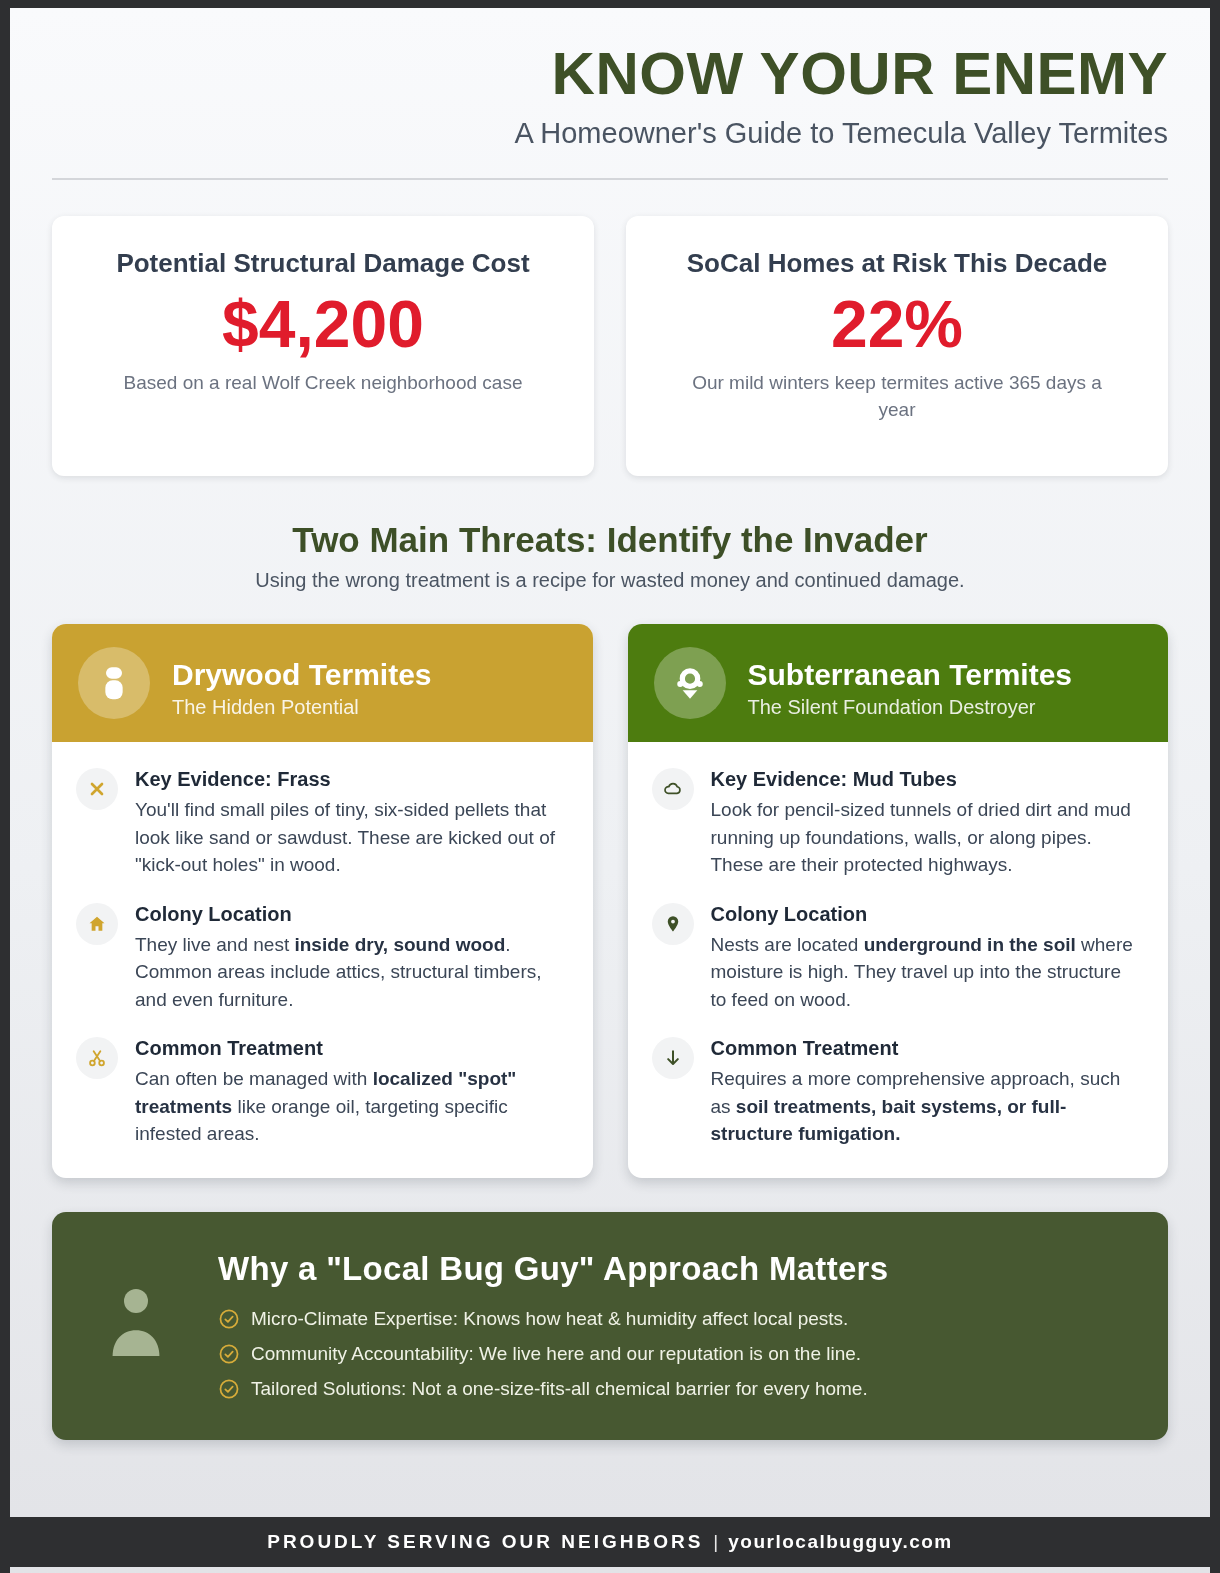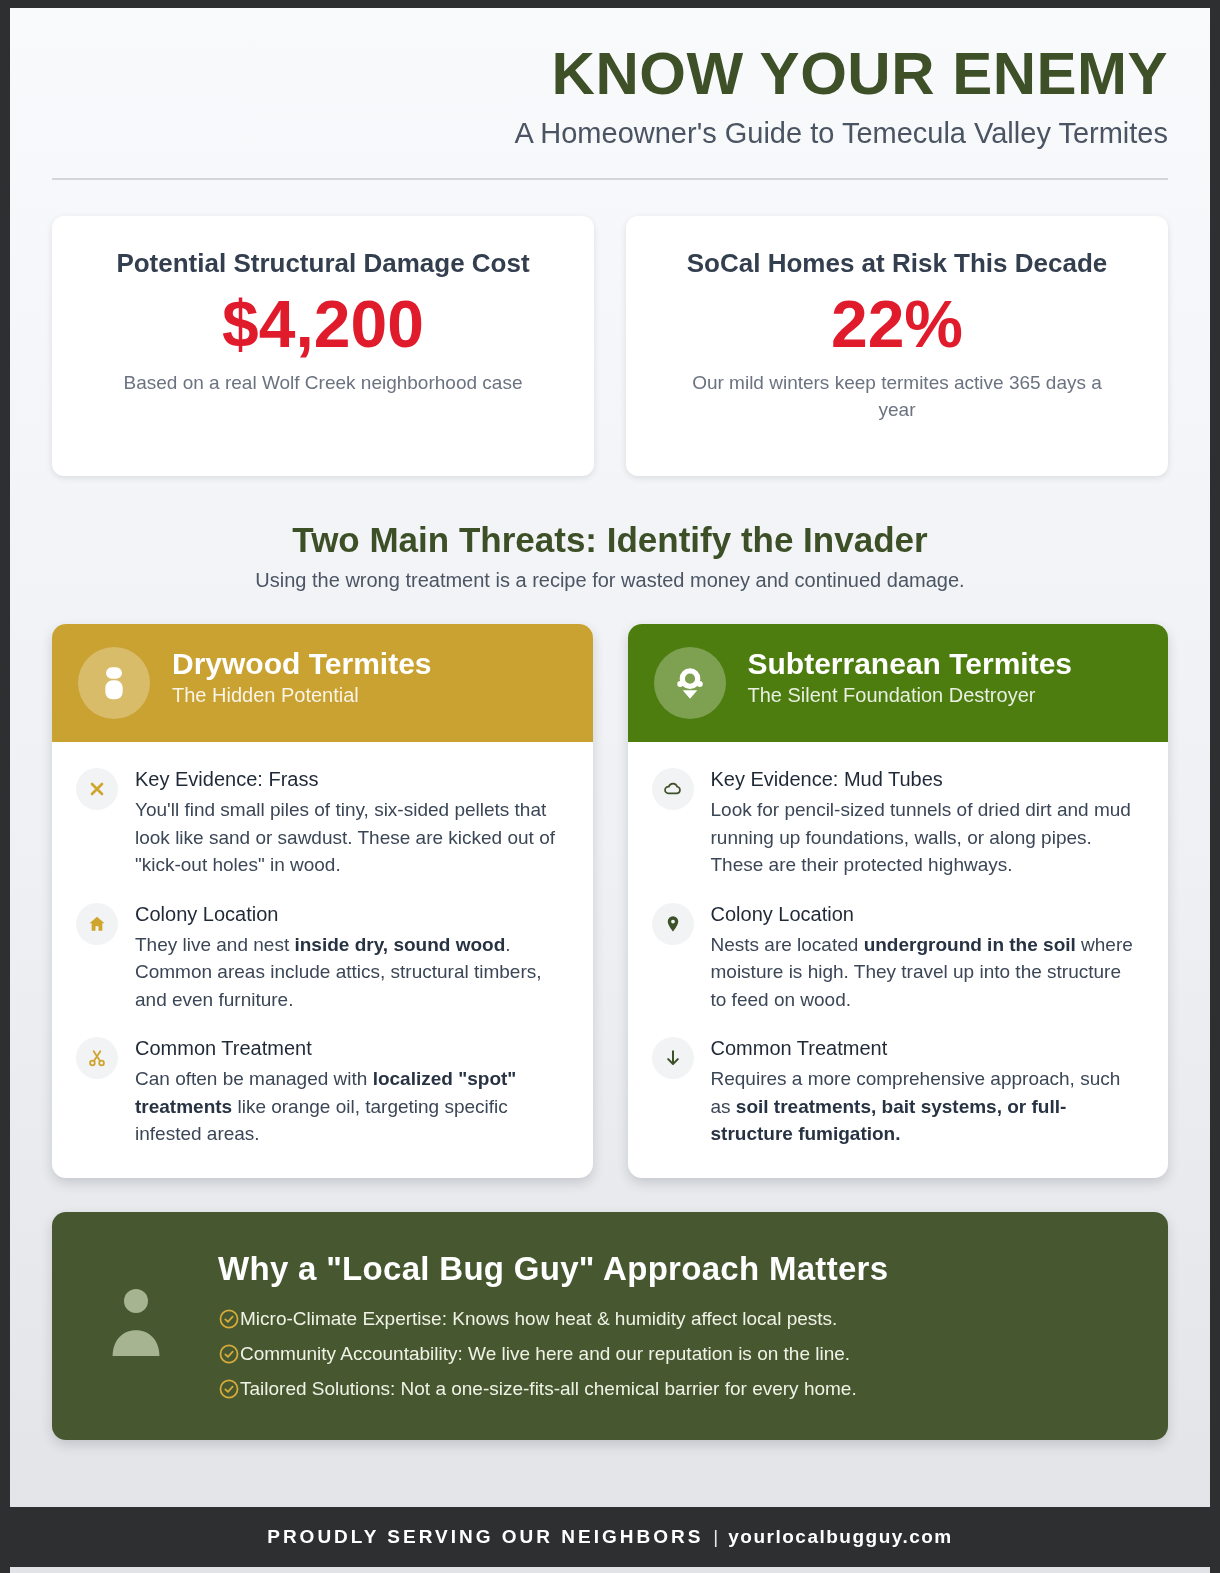--- a/index.html
+++ b/index.html
@@ -99,21 +99,21 @@
   .threat-card {
     border-radius: 14px;
     box-shadow: 0 5px 12px rgba(40,48,60,0.18);
     background: #ffffff;
     overflow: hidden;
     display: flex;
     flex-direction: column;
   }
   .threat-header {
     display: flex;
-    align-items: flex-start;
+    align-items: flex-end;
     gap: 22px;
     padding: 23px 26px;
   }
   .threat-header.gold  { background: #c9a231; }
   .threat-header.green { background: #4d7c0f; }
   .badge {
     width: 72px; height: 72px;
     border-radius: 50%;
     background: rgba(255,255,255,0.28);
     display: flex; align-items: center; justify-content: center;
@@ -139,21 +139,21 @@
   .item { display: flex; gap: 17px; }
   .item-icon {
     width: 42px; height: 42px;
     border-radius: 50%;
     background: #f2f3f4;
     display: flex; align-items: center; justify-content: center;
     flex-shrink: 0;
   }
   .item h4 {
     font-size: 20px;
-    font-weight: 400;
+    font-weight: 700;
     color: #1f2937;
     margin-bottom: 5px;
   }
   .item p {
     font-size: 19px;
     color: #3b4656;
     line-height: 1.45;
   }
   .item p .b { font-weight: 700; color: #273243; }
 
@@ -178,32 +178,33 @@
     margin-top: 12px;
     font-size: 20.5px;
     color: #e7ecd6;
     line-height: 1.42;
     max-width: 900px;
   }
   .cta ul { margin-top: 20px; list-style: none; }
   .cta li {
     display: flex;
     align-items: center;
+    gap: 11px;
     font-size: 19px;
     color: #f0f2e6;
     margin-top: 13px;
   }
   .cta li:first-child { margin-top: 0; }
   .cta li svg { flex-shrink: 0; }
 
   
   .footer {
     position: absolute;
     left: 0; right: 0; bottom: 6px;
-    height: 60px;
+    height: 50px;
     background: #2e2f31;
     display: flex;
     align-items: center;
     justify-content: center;
     font-weight: 700;
     color: #ffffff;
     font-size: 19px;
   }
   .footer .caps { letter-spacing: 3px; }
   .footer .sep { margin: 0 10px; font-weight: 400; color: #e8e8e8; }

